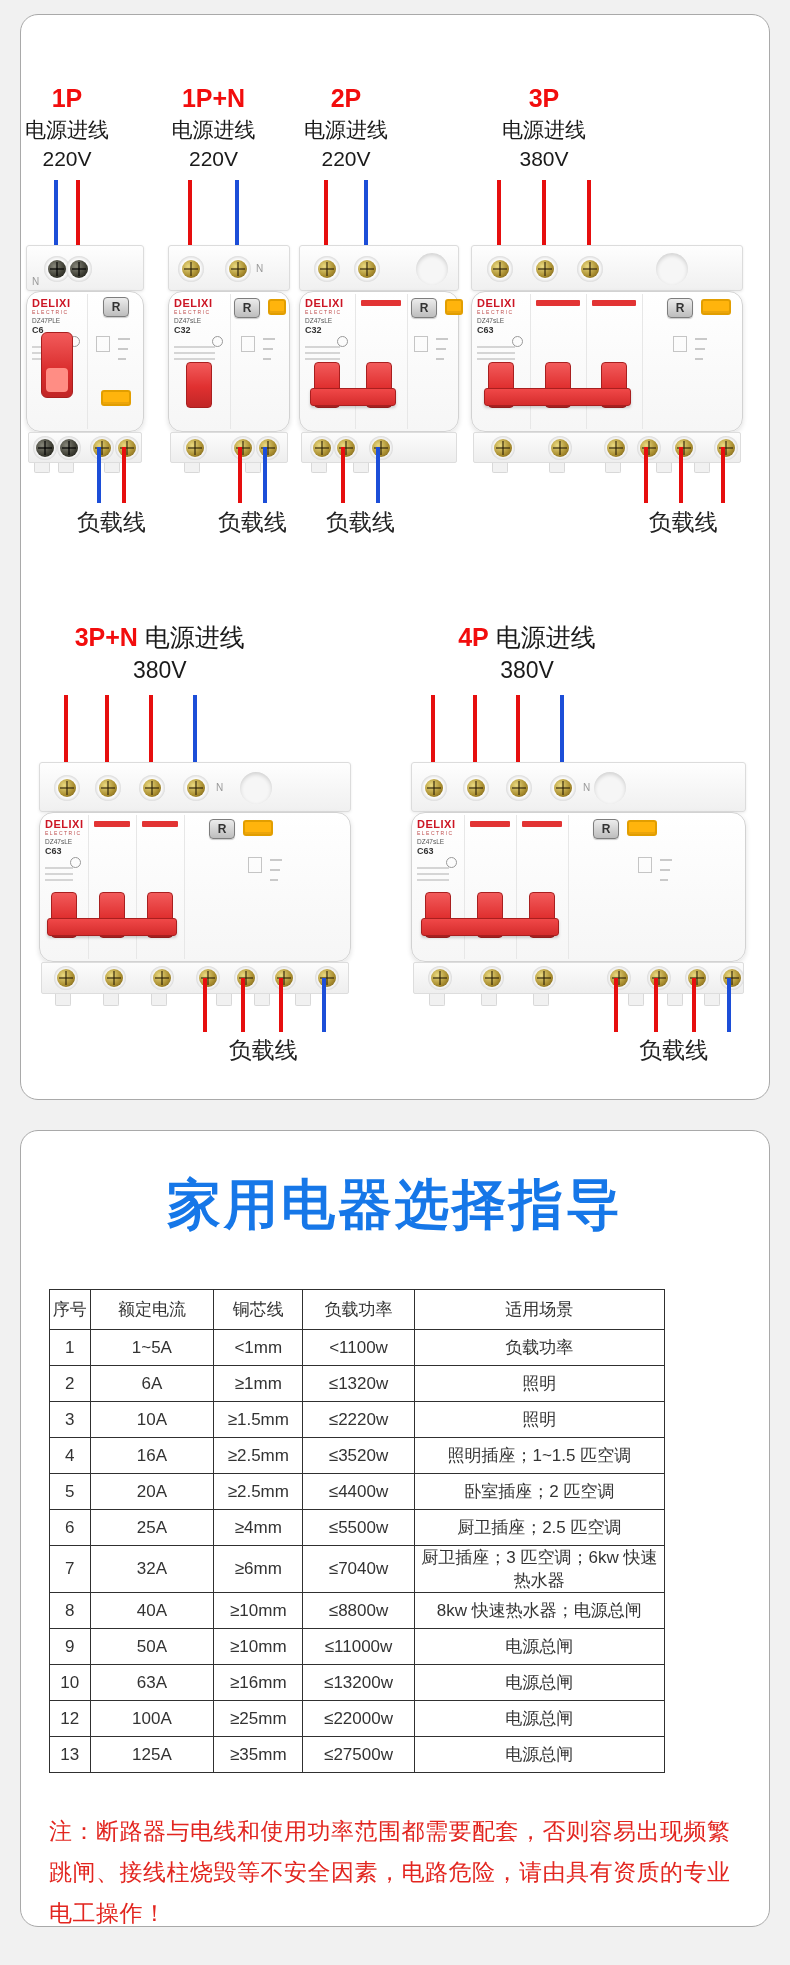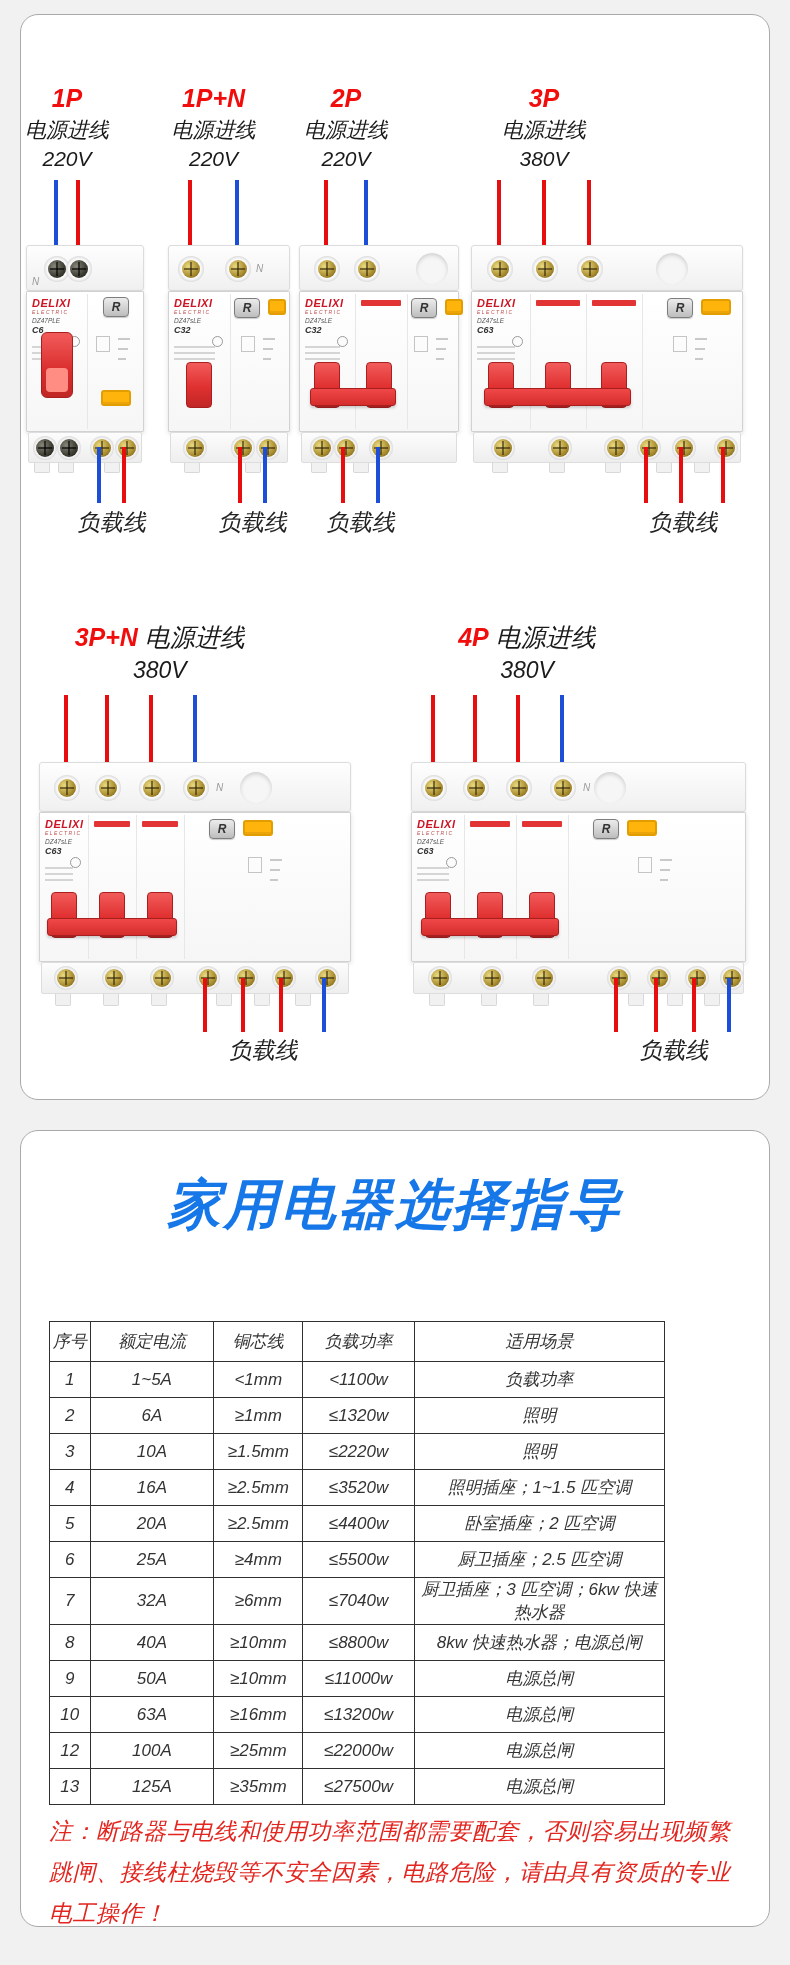--- a/index.html
+++ b/index.html
@@ -1,35 +1,35 @@
 <!DOCTYPE html>
 <html style="--label-red: #f20d0d; --wire-red: #e60e0e; --wire-blue: #1c4ed8; --title-blue: #1677e8; --note-red: #e2251f; --brand-red: #cc1524;"><head>
 <meta charset="utf-8">
 <style>
   html,body{margin:0;padding:0;background:#f1f1f1;}
   *{box-sizing:border-box;font-family:"Liberation Sans","DejaVu Sans",sans-serif;}
-  .page{position:relative;width:790px;height:1965px;background:#f1f1f1;overflow:hidden;font-style:italic;}
+  .page{position:relative;width:790px;height:1965px;background:#f1f1f1;overflow:hidden;}
   .card{position:absolute;left:20px;width:750px;background:#fff;border:1px solid #a9a9a9;border-radius:18px;}
   .card1{top:14px;height:1086px;}
   .card2{top:1130px;height:797px;}
   .diagram{position:absolute;}
   .hdr-line{position:absolute;text-align:center;white-space:nowrap;color:#1a1a1a;}
   .pole-label{color:var(--label-red);font-weight:600;}
   .r1-t1{font-size:25px;font-weight:600;color:var(--label-red);}
   .r1-t2,.r1-t3{font-size:21px;}
   .r2-t1{font-size:25px;}
   .r2-t1 .pole-label{font-size:25px;}
   .r2-t2{font-size:23px;}
   .wire{position:absolute;width:4px;}
   .wire.red{background:var(--wire-red);}
   .wire.blue{background:var(--wire-blue);}
   .load-label{position:absolute;text-align:center;font-size:23px;color:#222;white-space:nowrap;}
   .breaker{position:absolute;}
   .bk-term{position:absolute;left:0;top:0;right:0;background:linear-gradient(#fefefe,#f0f0f0);border:1px solid #dcdcdc;border-radius:3px;box-shadow:0 1px 3px rgba(0,0,0,.08);}
-  .bk-body{position:absolute;left:0;right:0;background:linear-gradient(#ffffff,#f6f6f6);border:1px solid #d2d2d2;border-radius:1px;box-shadow:0 2px 5px rgba(0,0,0,.12);}
+  .bk-body{position:absolute;left:0;right:0;background:linear-gradient(#ffffff,#f6f6f6);border:1px solid #d2d2d2;border-radius:14px;box-shadow:0 2px 5px rgba(0,0,0,.12);}
   .bk-bot{position:absolute;left:2px;right:2px;background:linear-gradient(#fcfcfc,#eeeeee);border:1px solid #dddddd;border-radius:2px;}
   .tail{position:absolute;background:#f1f1f1;border:1px solid #d8d8d8;border-top:none;border-radius:0 0 2px 2px;}
   .divline{position:absolute;top:2px;bottom:2px;width:1px;background:#e7e7e7;}
   .screw{position:absolute;width:26px;height:26px;border-radius:50%;background:#fff;box-shadow:inset 0 0 4px rgba(0,0,0,.28);}
   .screw i{position:absolute;left:4px;top:4px;width:18px;height:18px;border-radius:50%;background:radial-gradient(circle at 35% 35%,#ead97f,#a98d2f 60%,#6b5518);}
   .screw i::before,.screw i::after{content:'';position:absolute;left:8px;top:2px;width:2px;height:14px;background:rgba(40,30,5,.55);}
   .screw i::after{transform:rotate(90deg);}
   .screw.dark i{background:radial-gradient(circle at 35% 35%,#86867a,#3c3c32 60%,#1a1a15);}
   .screw.dark i::before,.screw.dark i::after{background:rgba(0,0,0,.6);}
   .blankc{position:absolute;width:32px;height:32px;border-radius:50%;background:#f6f6f6;box-shadow:inset 0 2px 4px rgba(0,0,0,.16);}
@@ -44,21 +44,21 @@
   .stripe{position:absolute;height:6px;background:#e23434;border-radius:1px;}
   .rbtn{position:absolute;width:26px;height:20px;border:1px solid #7d7d7d;border-radius:4px;background:linear-gradient(#ececec,#bdbdbd);color:#333;font-size:12px;font-weight:700;line-height:18px;text-align:center;box-shadow:0 1px 1px rgba(0,0,0,.2);}
   .ybtn{position:absolute;height:16px;background:#ffb40c;border:2px solid #e29e00;border-radius:3px;box-shadow:inset 0 -2px 0 rgba(0,0,0,.08);}
   .dash{position:absolute;height:2px;background:#c9c9c9;}
   .sym{position:absolute;width:14px;height:16px;border:1px solid #c5c5c5;}
   .handle{position:absolute;width:26px;height:46px;border-radius:4px;background:linear-gradient(#f25b5b,#e03030 55%,#c12626);border:1px solid #a81f1f;z-index:2;}
   .handle-bar{position:absolute;height:18px;border-radius:3px;background:linear-gradient(#f04848,#d52c2c);border:1px solid #a81f1f;box-shadow:0 2px 3px rgba(0,0,0,.18);z-index:3;}
   .rocker{position:absolute;width:32px;height:66px;border-radius:6px;background:linear-gradient(#f25b5b,#d92c2c 60%,#c12626);border:1px solid #a81f1f;z-index:2;}
   .rocker i{position:absolute;left:4px;bottom:5px;right:4px;height:24px;border-radius:4px;background:#ff8d84;}
   .guide-title{margin:0;position:absolute;left:0;right:0;top:38px;text-align:center;font-size:54px;font-weight:700;letter-spacing:3px;color:var(--title-blue);}
-  .guide-table{position:absolute;left:28px;top:158px;width:616px;border-collapse:collapse;table-layout:fixed;margin-top:32px;}
+  .guide-table{position:absolute;left:28px;top:158px;width:616px;border-collapse:collapse;table-layout:fixed;}
   .guide-table th,.guide-table td{border:1px solid #303030;font-weight:400;font-size:17px;color:#333;text-align:center;padding:0 2px;}
   .guide-table th{height:40px;}
   .guide-table td{height:36px;}
   .note{position:absolute;left:28px;right:26px;top:680px;margin:0;font-size:23px;line-height:41px;letter-spacing:.5px;color:var(--note-red);}
 </style>
 </head>
 <body>
 
 <div class="page">
   <section class="card card1">

